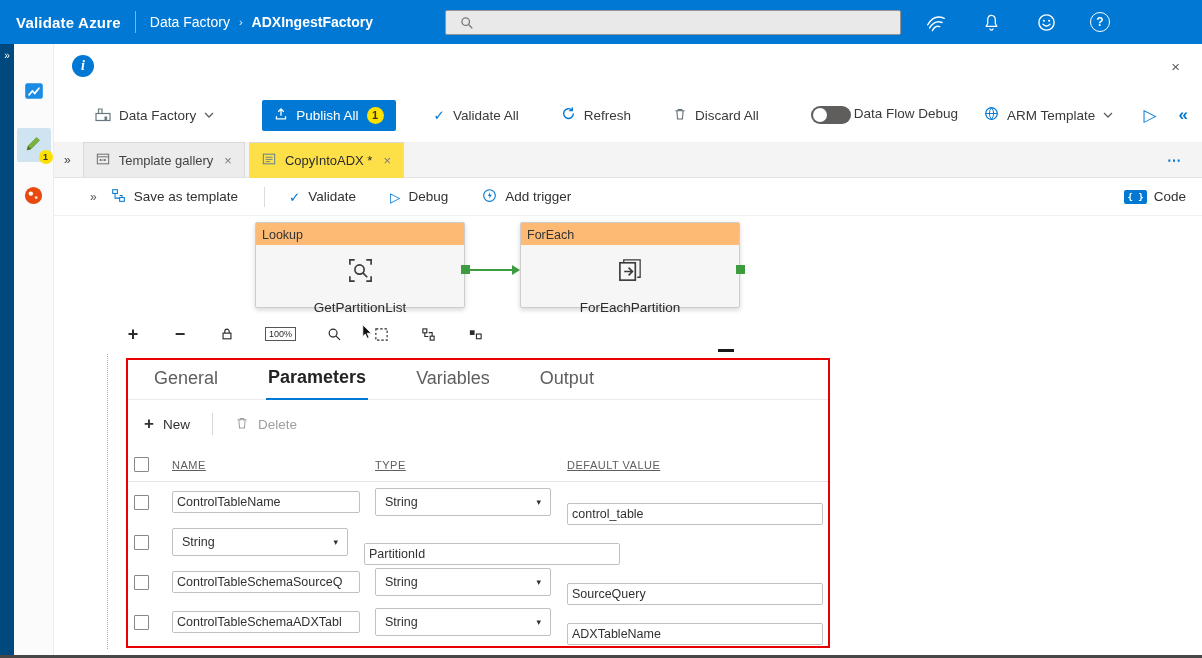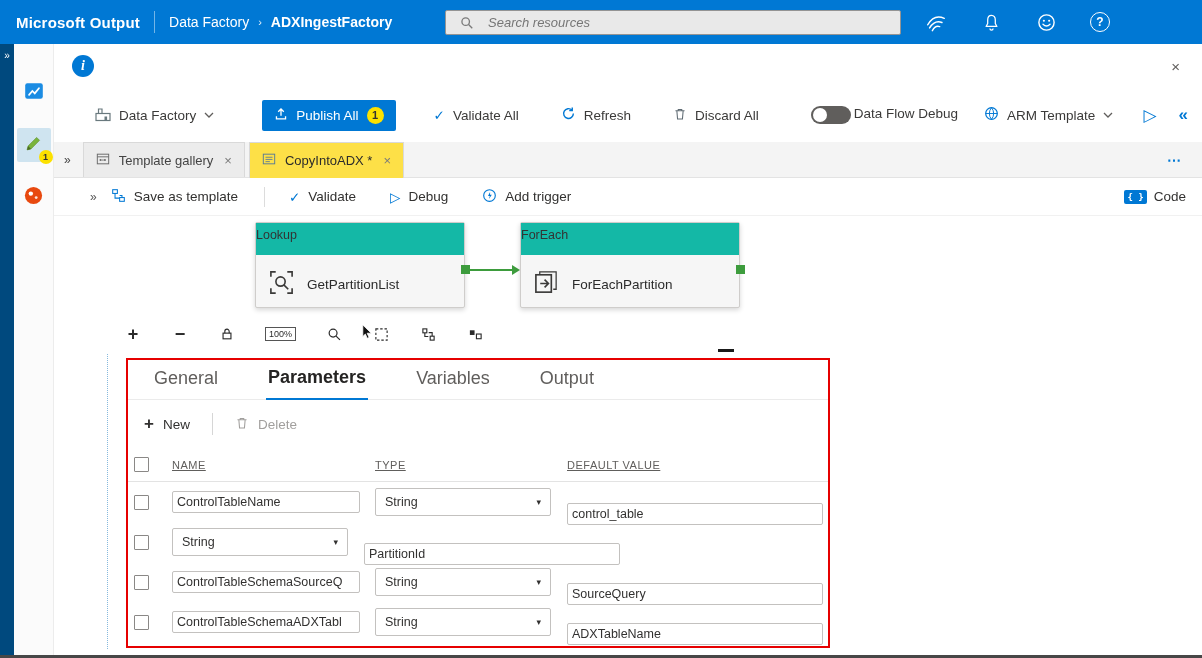--- a/index.html
+++ b/index.html
@@ -95,23 +95,23 @@
   .code-item { margin-left:auto; margin-right:16px; display:flex; align-items:center; gap:7px; }
   .code-ic { background:#0078d4; color:#fff; font-size:9px; font-weight:bold;
     border-radius:2px; padding:2px 3px; font-family:"DejaVu Sans Mono", monospace; }
 
   
   .canvas { height:100px; position:relative; background:#fff; }
   .activity { position:absolute; top:6px; height:86px; background:#f6f6f6;
     border:1px solid #cfcdcb; border-radius:2px; box-shadow:0 2px 5px rgba(0,0,0,.16); }
   .act-lookup { left:201px; width:210px; }
   .act-foreach { left:466px; width:220px; }
-  .act-head { height:32px; background:#14b8a6; font-size:12.5px; color:#333;
-    padding:5px 0; }
-  .act-body { height:58px; display:flex; align-items:center; gap:12px; padding:12px 12px; }
+  .act-head { height:22px; background:#fdba74; font-size:12.5px; color:#333;
+    padding:5px 6px; }
+  .act-body { height:58px; display:flex; align-items:center; gap:12px; padding:12px 12px;flex-direction:column; }
   .act-name { font-size:13.5px; color:#2b2b2b; }
   .port { position:absolute; width:9px; height:9px; background:#3d9c3d; }
   .conn-line { position:absolute; height:2px; background:#3d9c3d; }
   .conn-arrow { position:absolute; width:0; height:0;
     border-top:5px solid transparent; border-bottom:5px solid transparent;
     border-left:8px solid #3d9c3d; }
 
   
   .toolsrow { height:36px; display:flex; align-items:center; padding-left:70px; gap:29px;
     position:relative; color:#2b2b2b; }
@@ -152,35 +152,34 @@
     display:flex; align-items:center; justify-content:space-between;
     padding:0 9px; font-size:12.5px; color:#323130; background:#fff; }
   .type-select .car { font-size:9px; color:#323130; }
 </style>
 </head>
 <body>
 
 <div class="app" data-interactable="false">
 
   <header class="topbar" data-interactable="false">
-    <span class="brand" data-interactable="true">Microsoft Output</span>
+    <span class="brand" data-interactable="true">Validate Azure</span>
     <span class="tb-sep" data-interactable="false"></span>
     <span class="crumb" data-interactable="false">
       <span data-interactable="true">Data Factory</span>
       <span class="sep" data-interactable="false">›</span>
       <span class="crumb-item" data-interactable="true">ADXIngestFactory</span>
     </span>
     <div class="searchbox" data-interactable="true">
       <span class="tb-icon" data-interactable="false">
         <svg viewBox="0 0 16 16" width="14" height="14">
             <circle cx="6.5" cy="6.5" r="4.3" fill="none" stroke="#7a7a7a" stroke-width="1.5"></circle>
             <line x1="9.8" y1="9.8" x2="14" y2="14" stroke="#7a7a7a" stroke-width="1.5"></line>
           </svg>
       </span>
-      <input data-interactable="true" placeholder="Search resources" style="">
     </div>
     <div class="topbar-icons" data-interactable="false">
       <span class="tb-icon" data-interactable="true">
         <svg viewBox="0 0 24 24" width="24" height="24">
             <path d="M3 15 Q10 3 21 8" fill="none" stroke="#fff" stroke-width="1.6" stroke-linecap="round"></path>
             <path d="M5 18.5 Q10.5 9.5 18.5 12.5" fill="none" stroke="#fff" stroke-width="1.6" stroke-linecap="round"></path>
             <path d="M8 21.5 Q11 15.5 16 17" fill="none" stroke="#fff" stroke-width="1.6" stroke-linecap="round"></path>
           </svg>
       </span>
       <span class="tb-icon" data-interactable="true">

